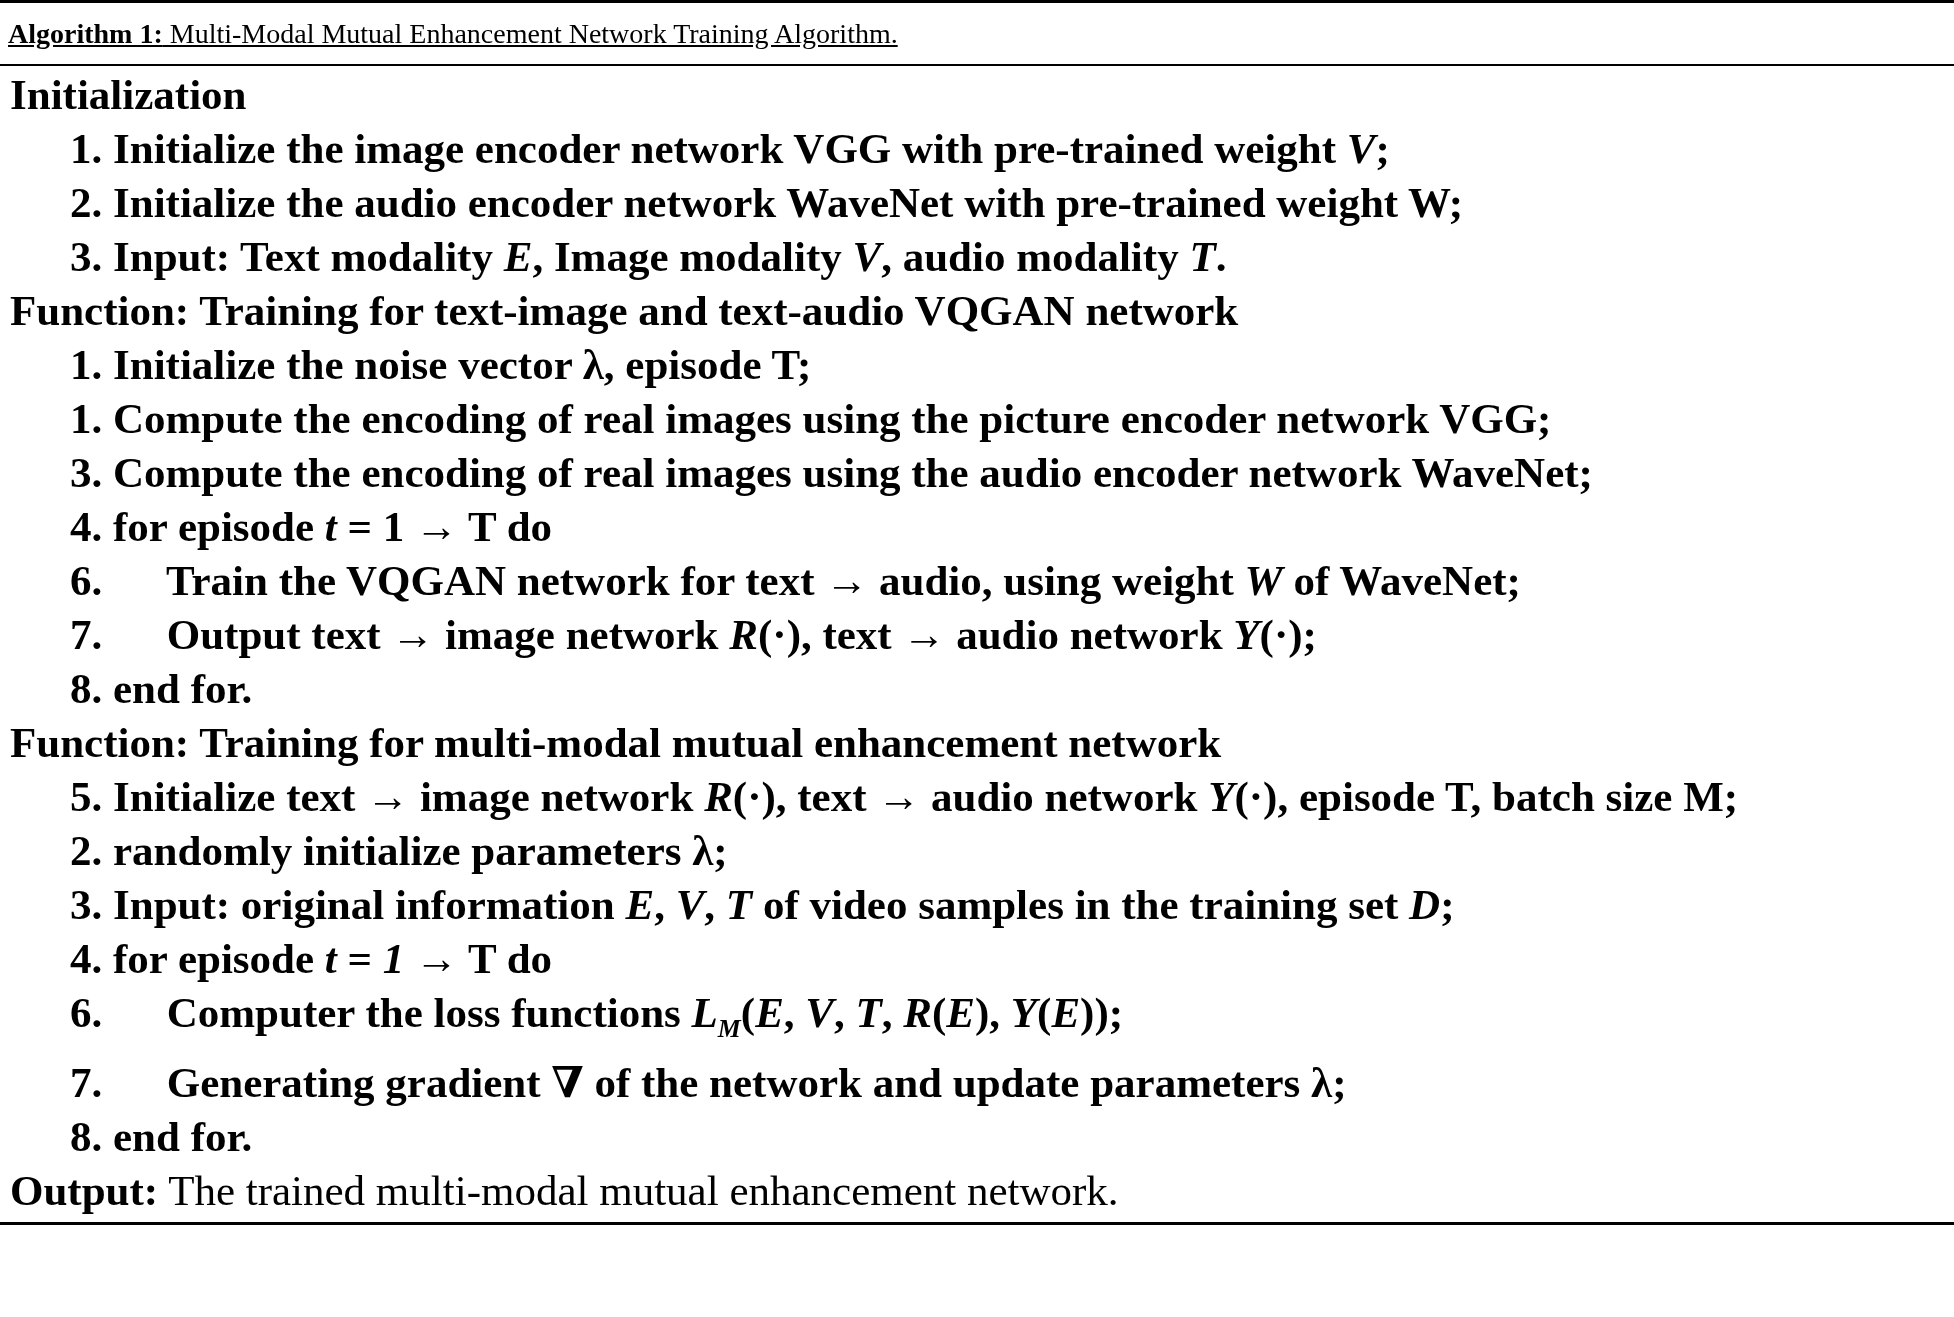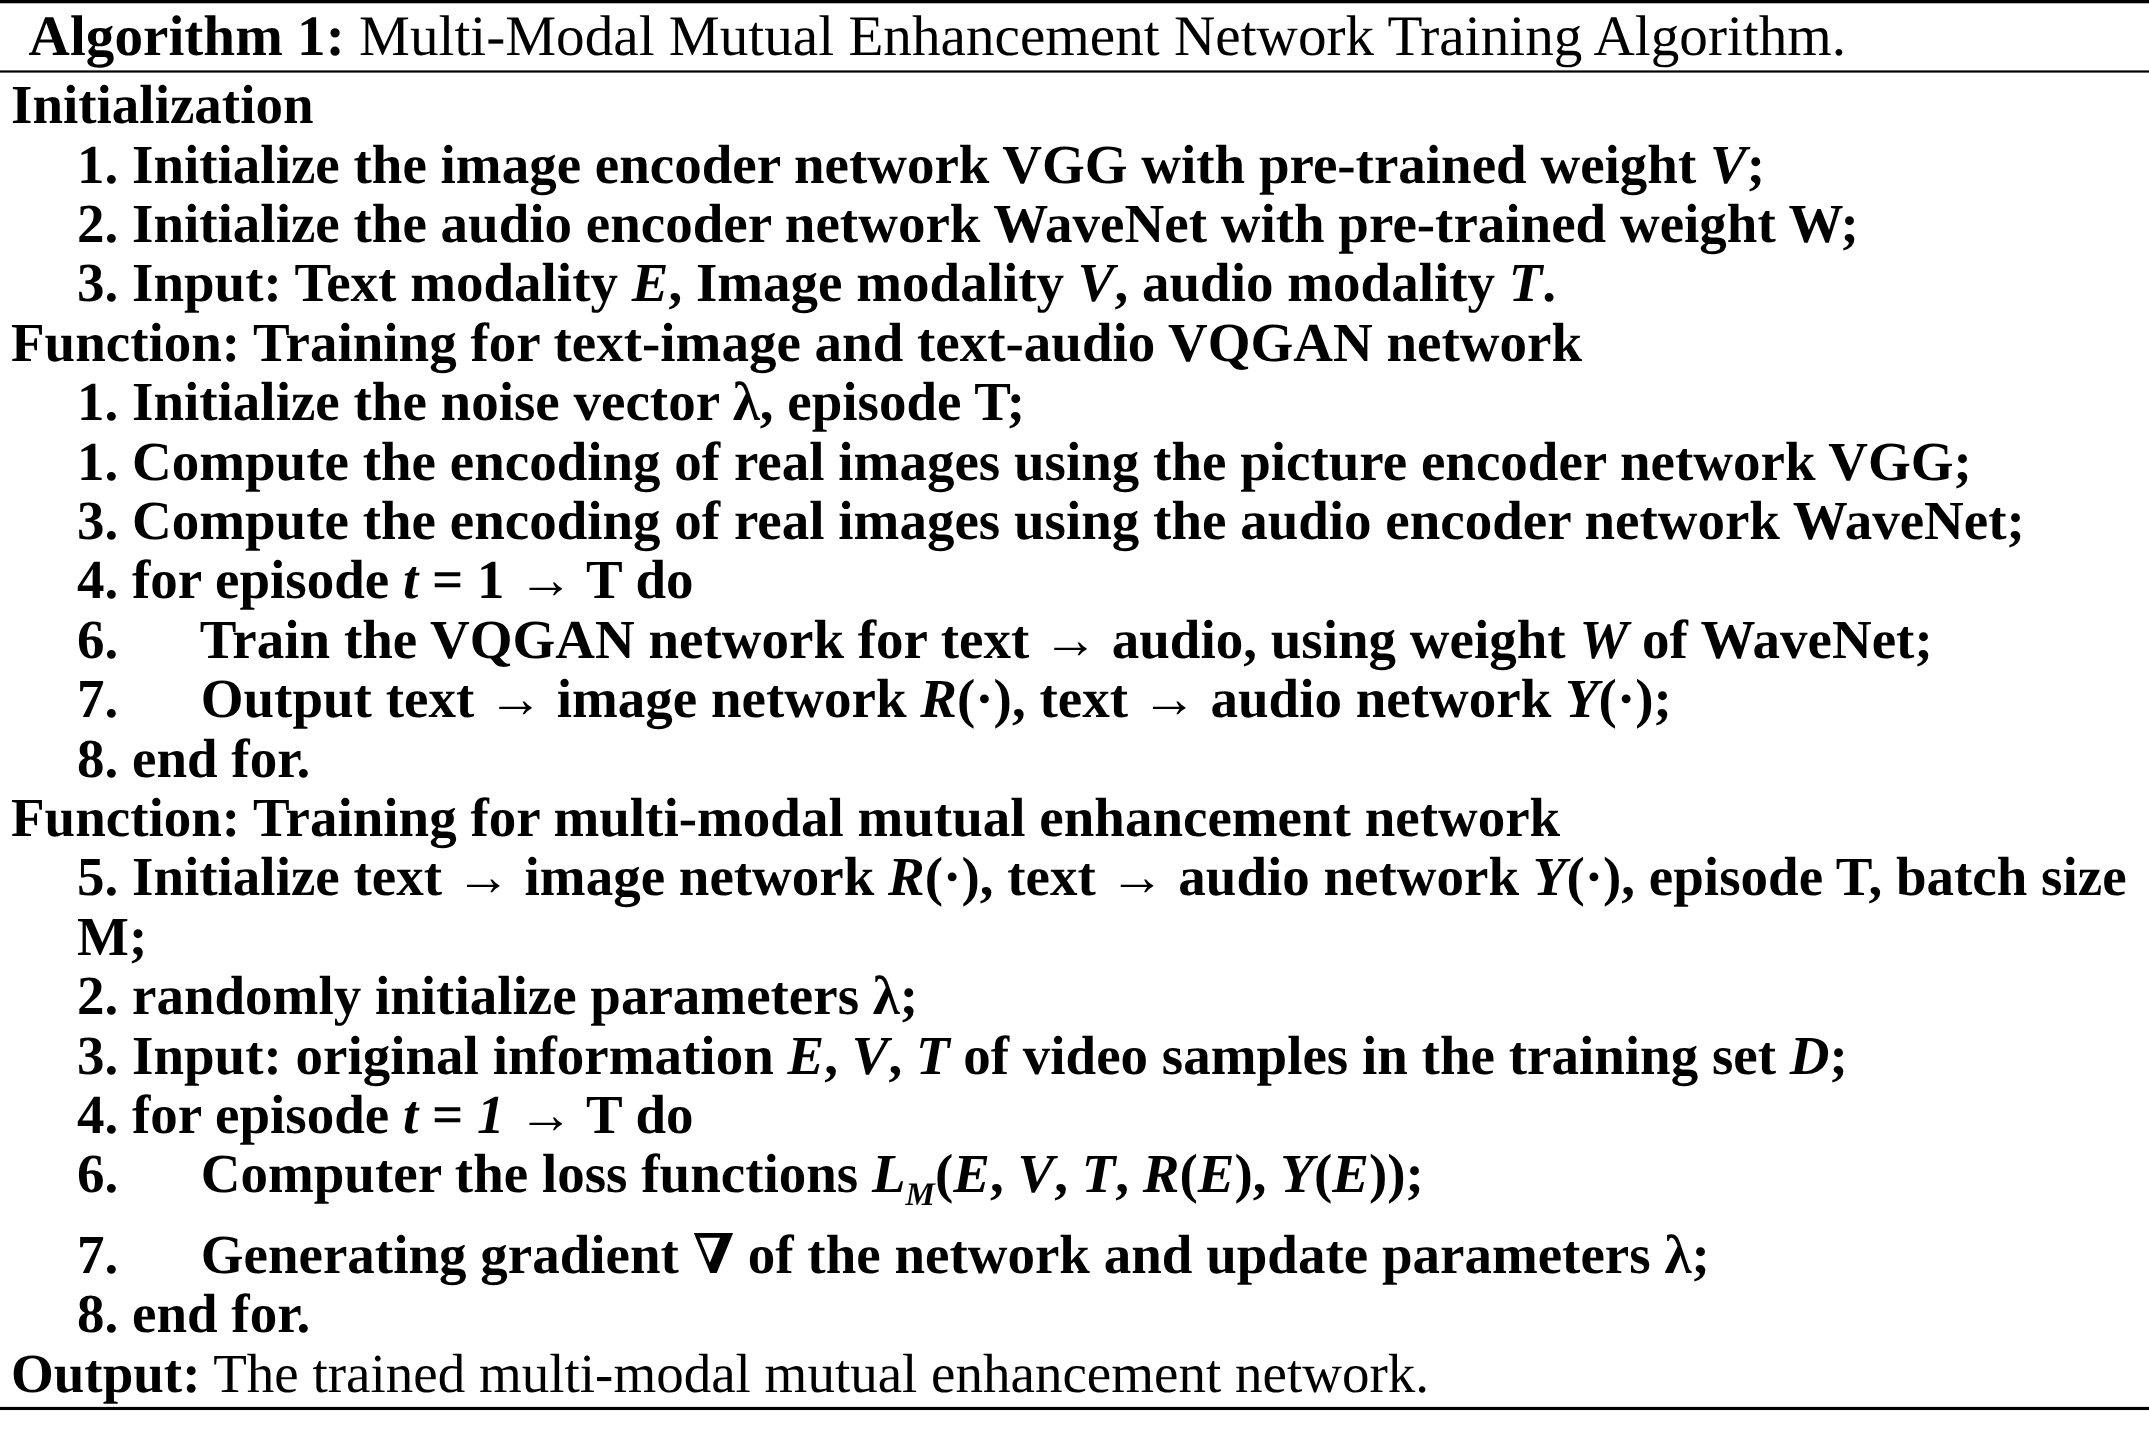--- a/index.html
+++ b/index.html
@@ -11,30 +11,31 @@
   .figure {
     width: 1954px;
     box-sizing: border-box;
     border-top: 3px solid #000;
     border-bottom: 3px solid #000;
     font-family: "Liberation Serif", "DejaVu Serif", serif;
     background: #ffffff;
   }
   .title-row {
     border-bottom: 2px solid #000;
-    padding: 5px 10px 4px 26px;
-    font-size: 52px;
+    padding: 5px 10px 4px 8px;
+    font-size: 28px;
     line-height: 52px;
     white-space: pre-wrap;
+    text-decoration: underline;
   }
   .algo-body {
     padding: 2px 10px 4px 10px;
   }
   .line {
-    font-size: 50px;
+    font-size: 43px;
     line-height: 54px;
     white-space: pre-wrap;
   }
   .line.step {
     padding-left: 60px;
     font-weight: bold;
   }
   .line.h {
     padding-left: 0;
   }

